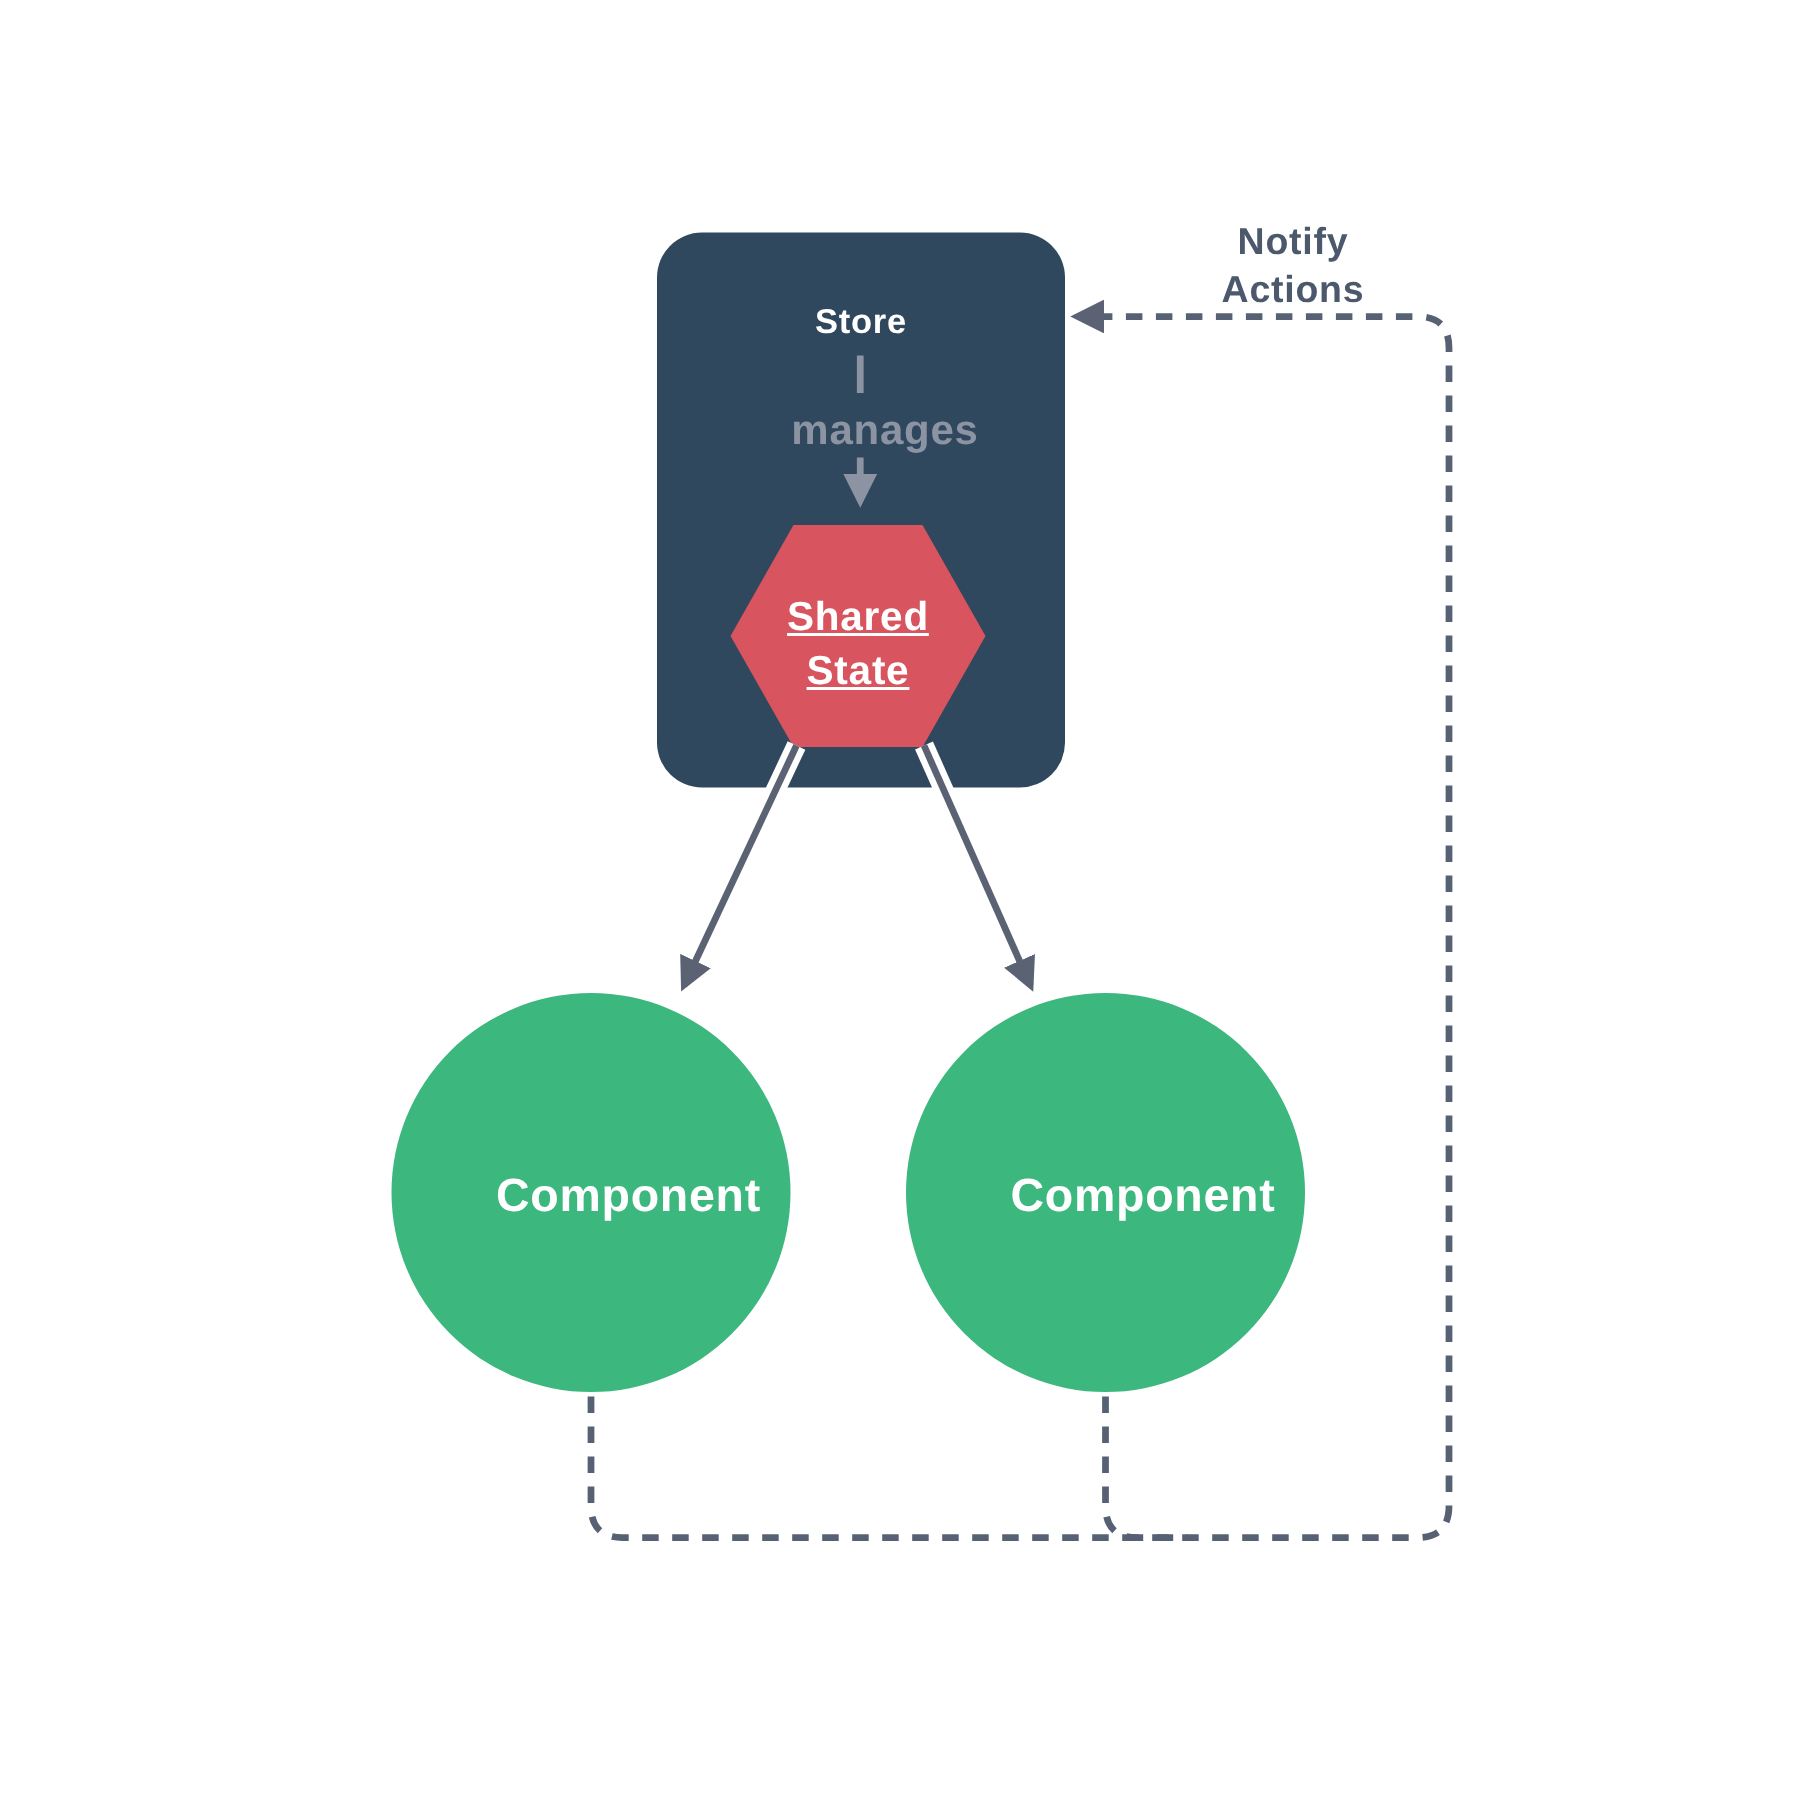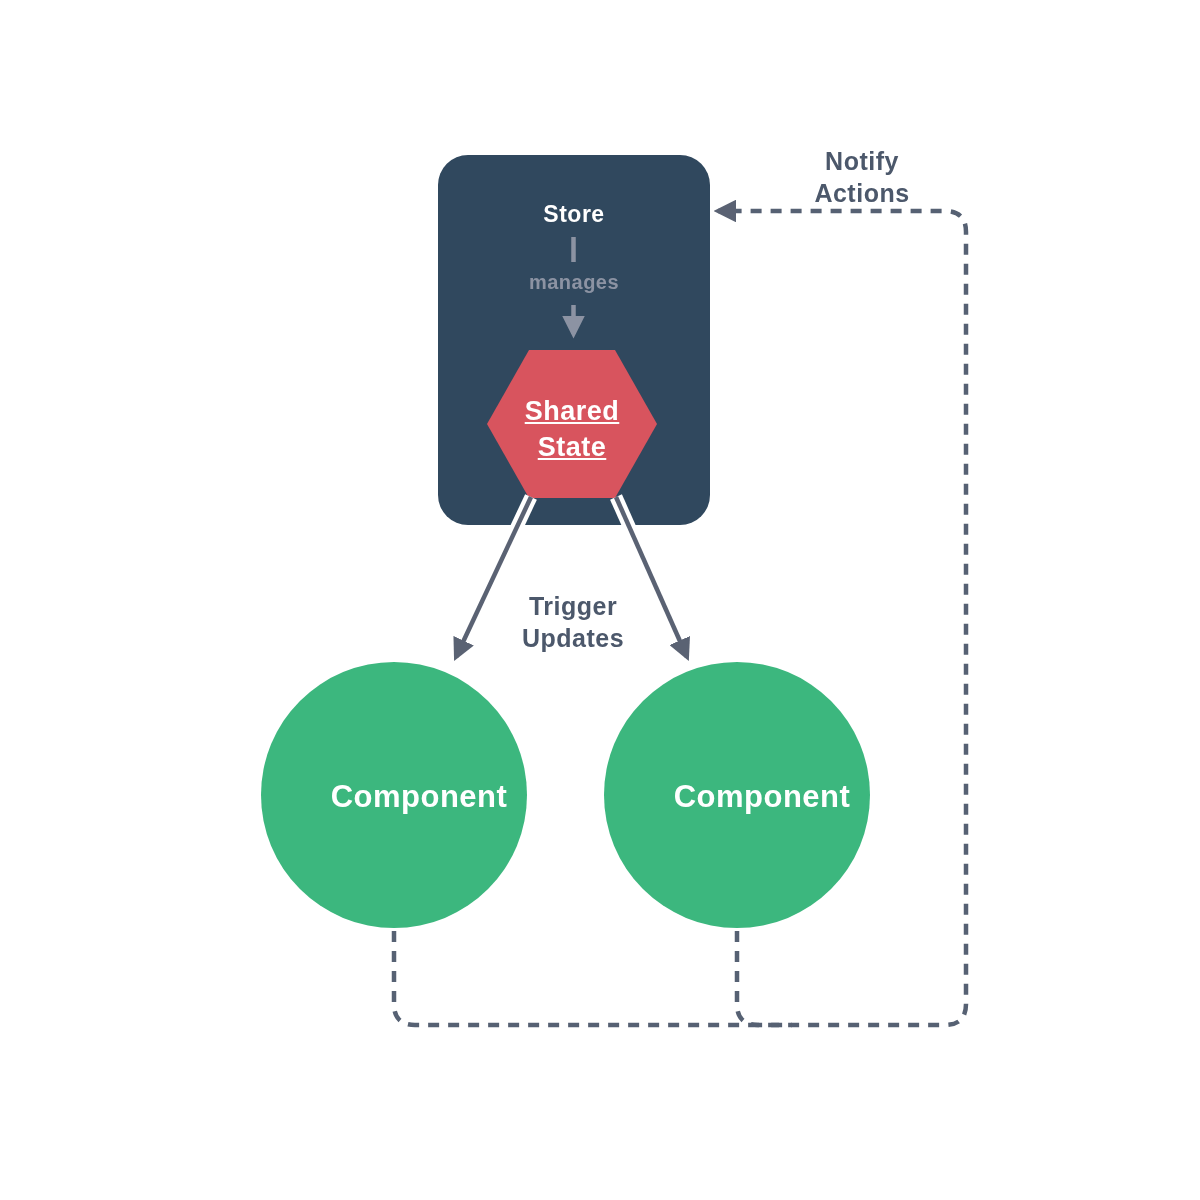--- a/index.html
+++ b/index.html
@@ -30,22 +30,23 @@
     user-select: none;
   }
   .store-label {
     left: 438px; top: 191px; width: 272px;
     font-size: 23px;
     color: #ffffff;
     margin-top: 10px;
   }
   .manages-label {
     left: 438px; top: 271px; width: 272px;
-    font-size: 20px;
+    font-size: 28px;
     color: #8C93A3;
+    padding-left: 16px;
   }
   .shared-state-label {
     left: 487px; top: 394px; width: 170px;
     font-size: 27px;
     line-height: 1.32;
     color: #ffffff;
     text-decoration: underline;
   }
   .component-label {
     width: 316px;
@@ -107,16 +108,14 @@
   <div class="lbl shared-state-label">Shared
 State</div>
 
   <div class="lbl component-label c1">Component</div>
 
   <div class="lbl component-label c2">Component</div>
 
   <div class="lbl edge-label notify-label">Notify
 Actions</div>
 
-  <div class="lbl edge-label trigger-label">Trigger
-Updates</div>
 
 </div>
 
 </body></html>

